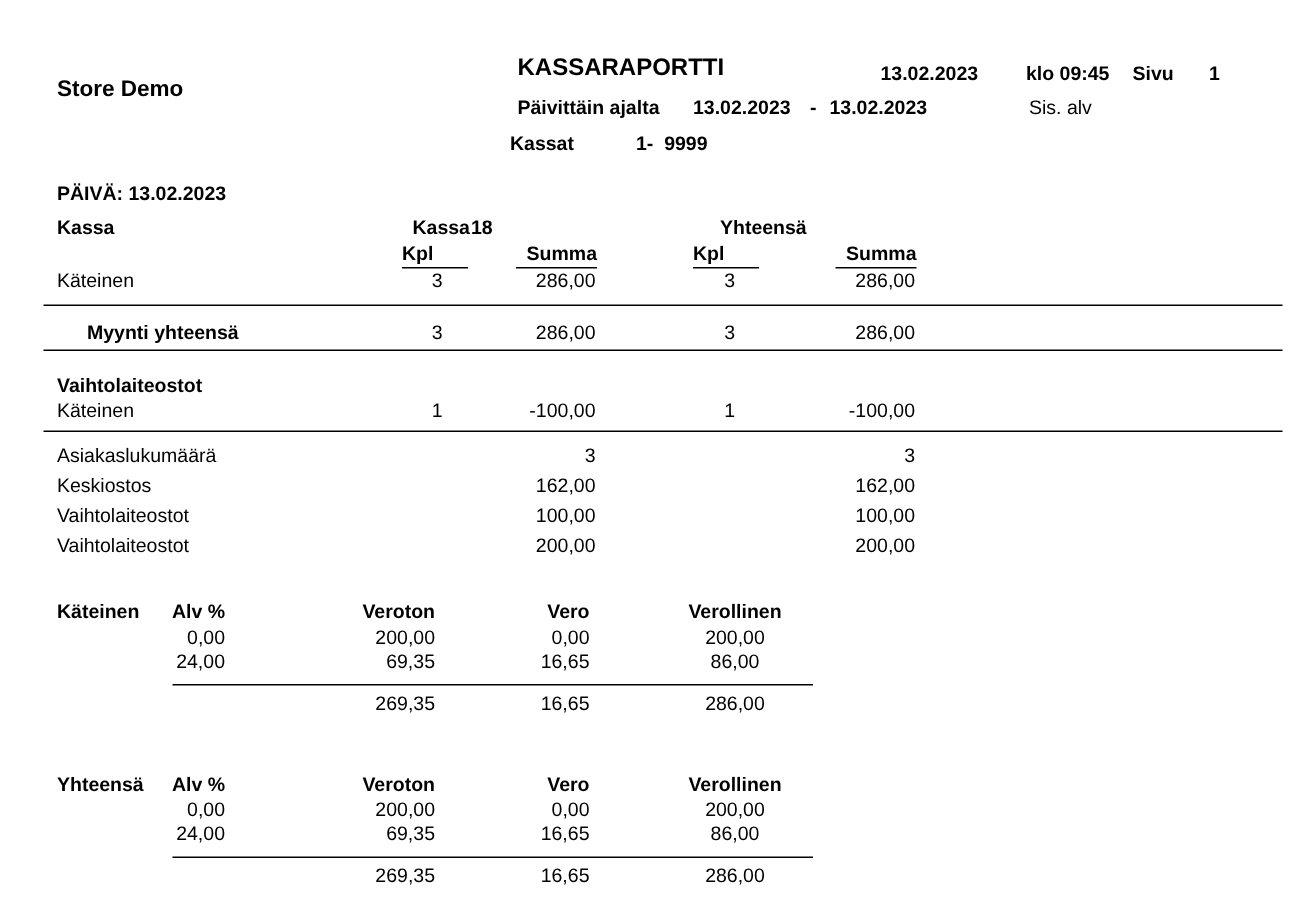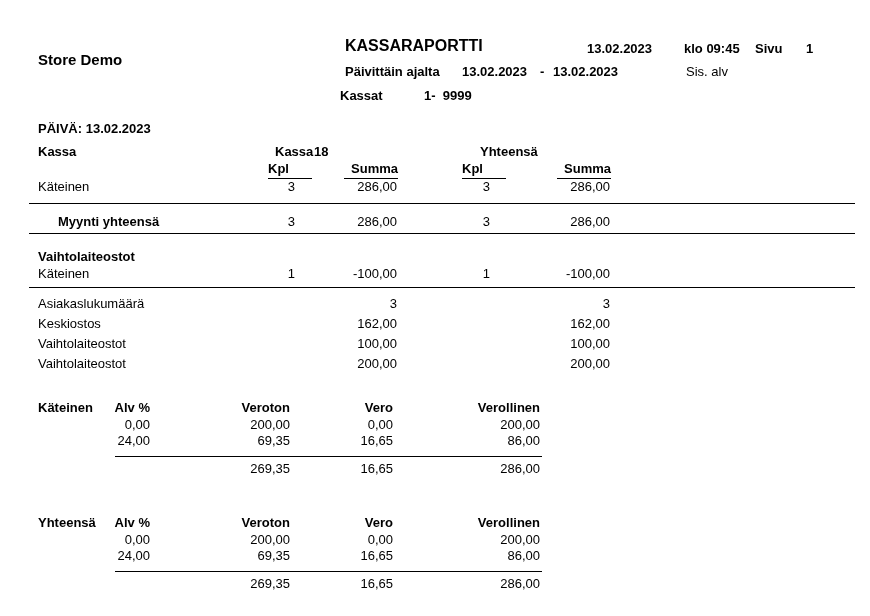--- a/index.html
+++ b/index.html
@@ -20,21 +20,21 @@
   
   .hu{border-bottom:1px solid #000;padding-bottom:2px;}
   .hukpl1{left:268px;width:44px;}
   .husum1{left:344px;width:54px;text-align:right;}
   .hukpl2{left:462px;width:44px;}
   .husum2{left:557px;width:54px;text-align:right;}
   
   .valv{left:60px;width:90px;text-align:right;}
   .vnet{left:190px;width:100px;text-align:right;}
   .vtax{left:293px;width:100px;text-align:right;}
-  .vgross{left:440px;width:100px;text-align:right;}
+  .vgross{left:440px;width:100px;text-align:center;}
   
   .hr{position:absolute;left:29px;width:826px;height:1px;background:#000;}
   .vhr{position:absolute;left:115px;width:427px;height:1px;background:#000;}
   .fs15{font-size:15px;}
   .fs16{font-size:16px;}
 </style>
 </head>
 <body>
 
 <div class="page">

